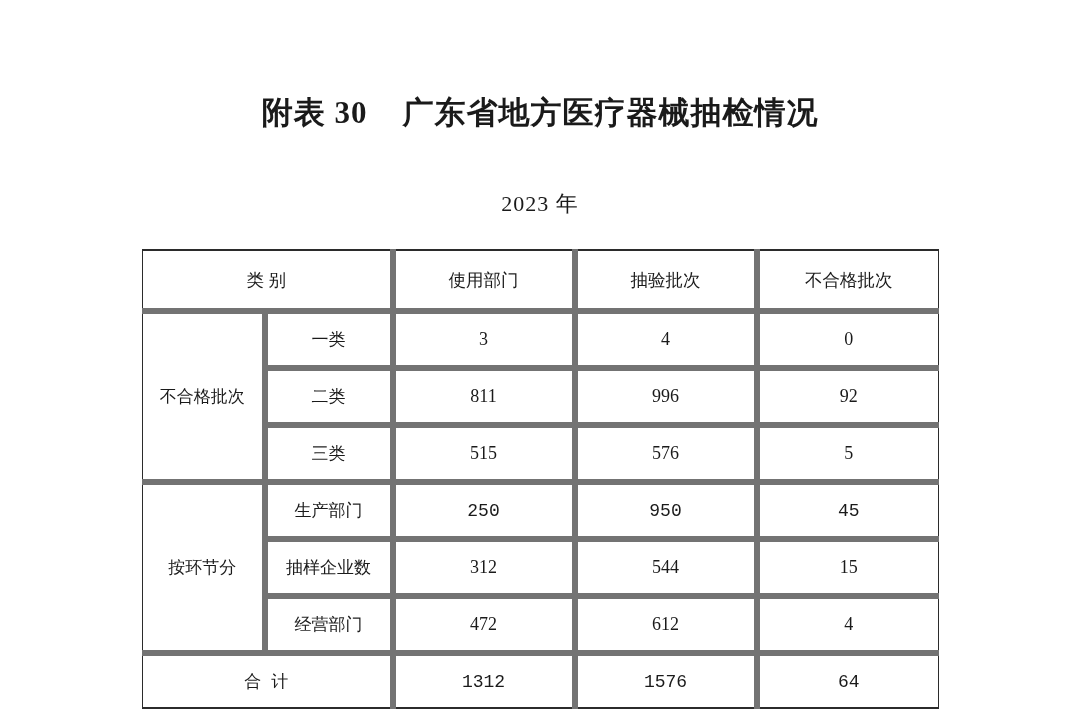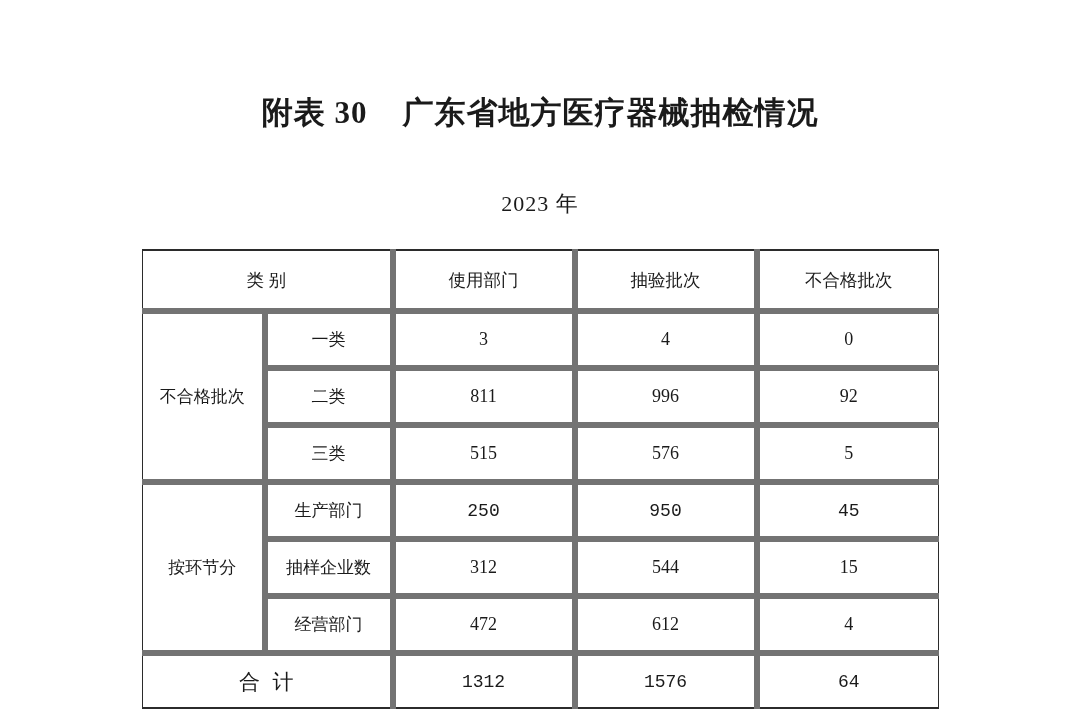--- a/index.html
+++ b/index.html
@@ -97,21 +97,21 @@
     font-size: 17px;
   }
   .num {
     font-size: 18px;
     font-family: "Liberation Serif", "DejaVu Serif", serif;
   }
   .sub-label {
     font-size: 17px;
   }
   .total-label {
-    font-size: 21px;
+    font-size: 17px;
   }
 </style>
 </head>
 <body>
 
 <div class="page">
 
   <h1 class="doc-title">附表 30    广东省地方医疗器械抽检情况</h1>
   <div class="doc-subtitle">2023 年</div>
 

